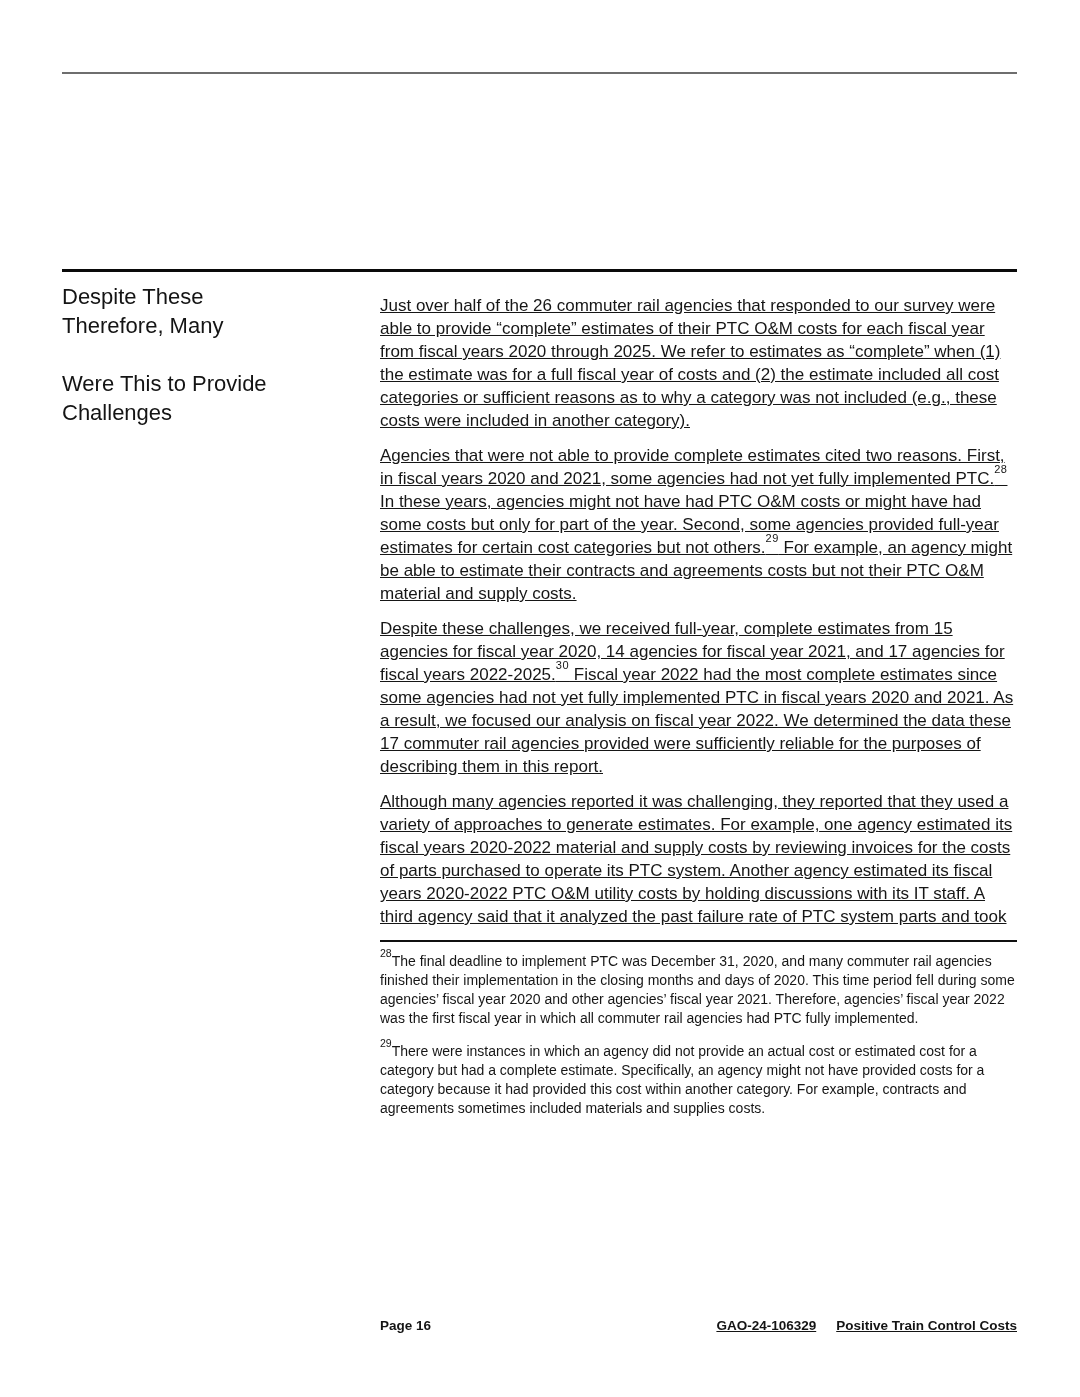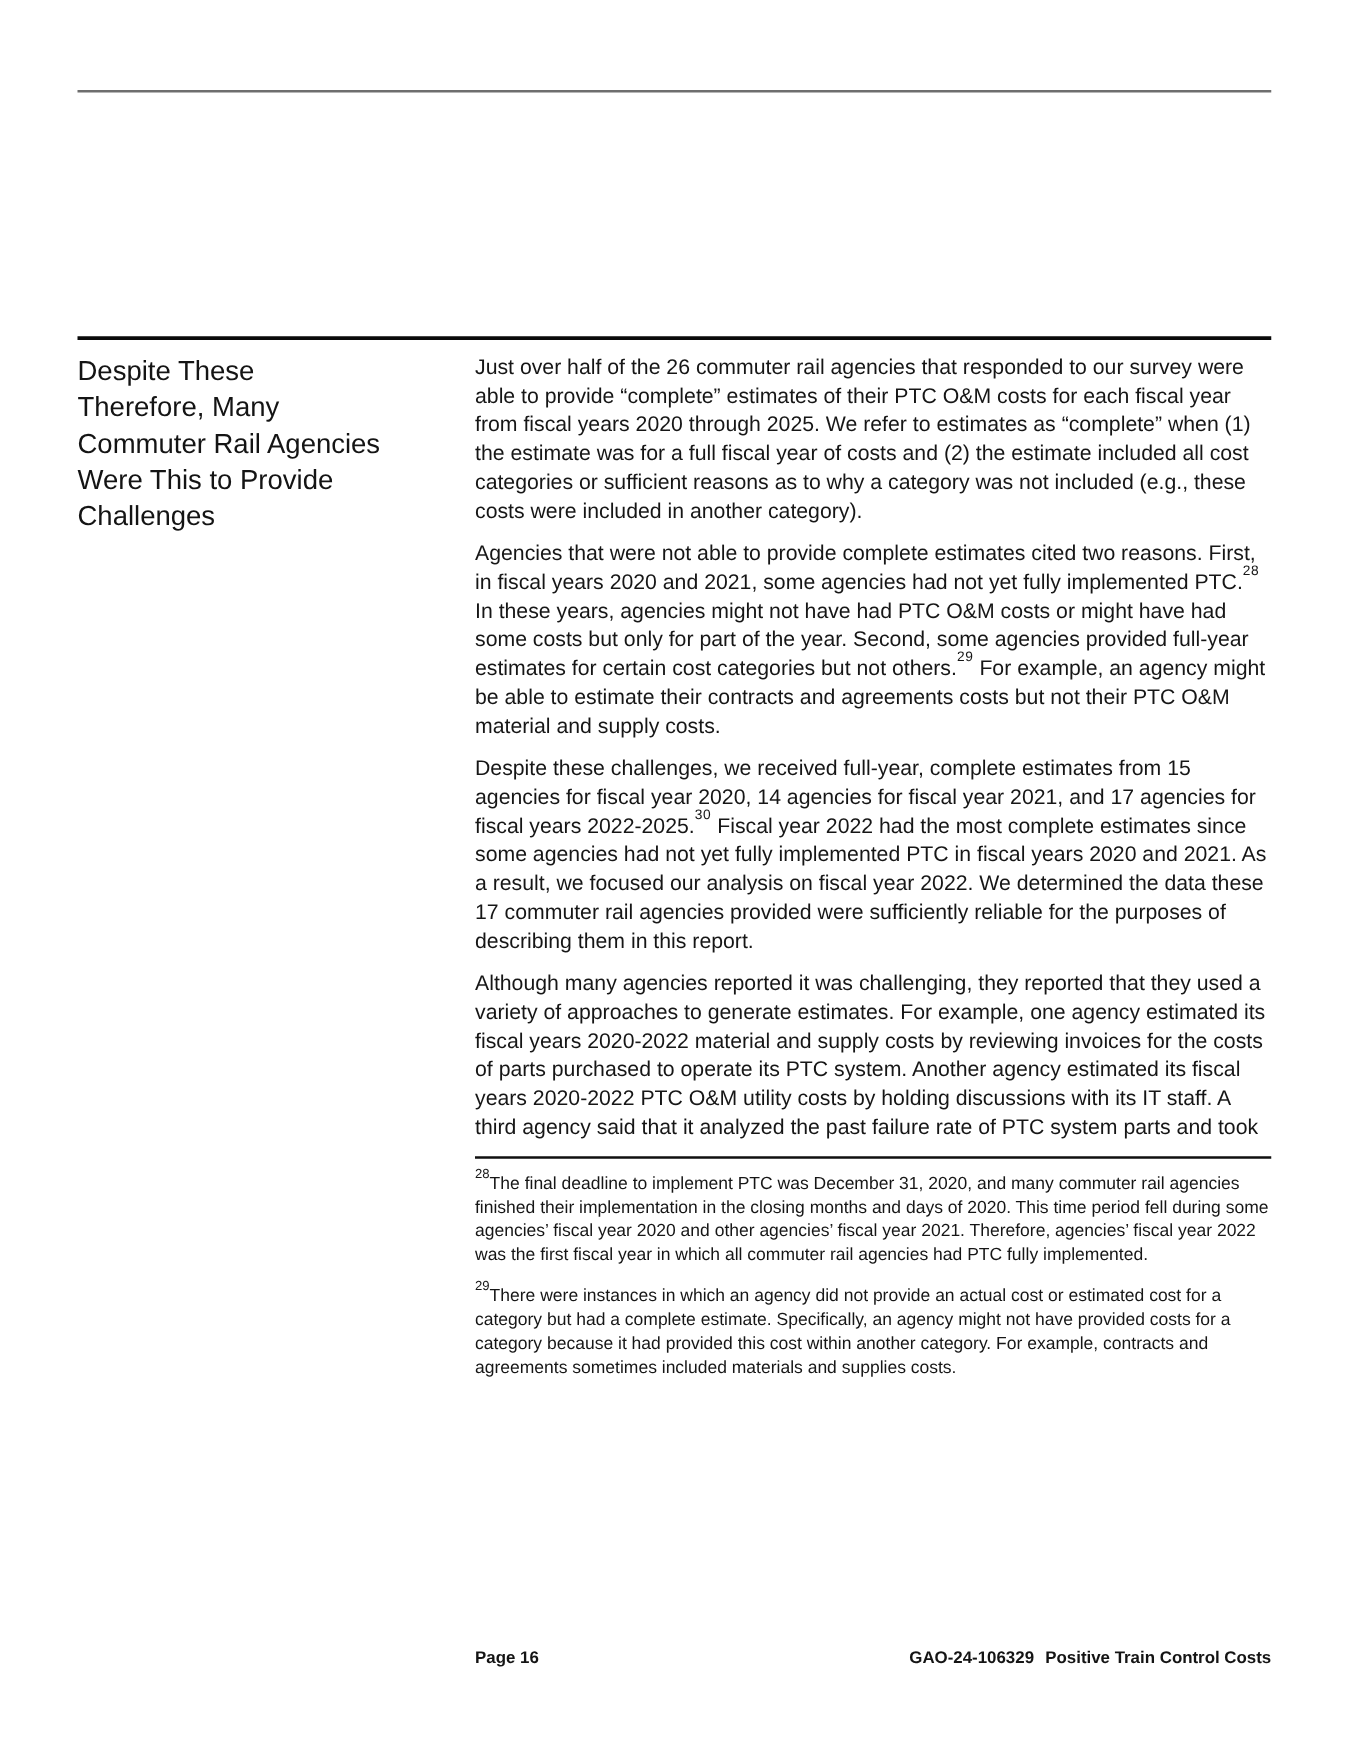--- a/index.html
+++ b/index.html
@@ -48,23 +48,24 @@
     font-size: 22px;
     line-height: 29px;
     font-weight: 400;
     color: #141414;
   }
   .body-col {
     flex: 1;
     min-width: 0;
   }
   .body-col p.body-para {
-    margin: 0 0 11px 0;
+    margin: 12px 0 11px 0;
     font-size: 17px;
     line-height: 23px;
+    text-decoration: underline;
   }
   sup.fn-ref {
     font-size: 11px;
     line-height: 0;
     position: relative;
     top: -4px;
     letter-spacing: 0.5px;
   }
   .footnotes {
     margin-top: 2px;
@@ -92,40 +93,41 @@
     width: 637px;
     display: flex;
     justify-content: space-between;
     align-items: center;
     font-size: 13.5px;
     font-weight: 700;
     color: #141414;
   }
   .footer .report-ref {
     display: flex;
-    gap: 9px;
+    gap: 20px;
+    text-decoration: underline;
   }
 </style>
 </head>
 <body>
 
 <div class="page">
 
   <div class="top-rule"></div>
 
   <div class="content">
     <div class="section-divider"></div>
 
     <div class="columns">
 
       <div class="heading-col">
         <h1 class="section-heading">
           <span>Despite These</span><br>
           <span>Therefore, Many</span><br>
-          <span>Commuter Rail Agencies</span><br>
+          <br>
           <span>Were This to Provide</span><br>
           <span>Challenges</span>
         </h1>
       </div>
 
       <div class="body-col">
 
         <p class="body-para">
           <span>Just over half of the 26 commuter rail agencies that responded to our survey were able to provide “complete” estimates of their PTC O&amp;M costs for each fiscal year from fiscal years 2020 through 2025. We refer to estimates as “complete” when (1) the estimate was for a full fiscal year of costs and (2) the estimate included all cost categories or sufficient reasons as to why a category was not included (e.g., these costs were included in another category).</span>
         </p>

